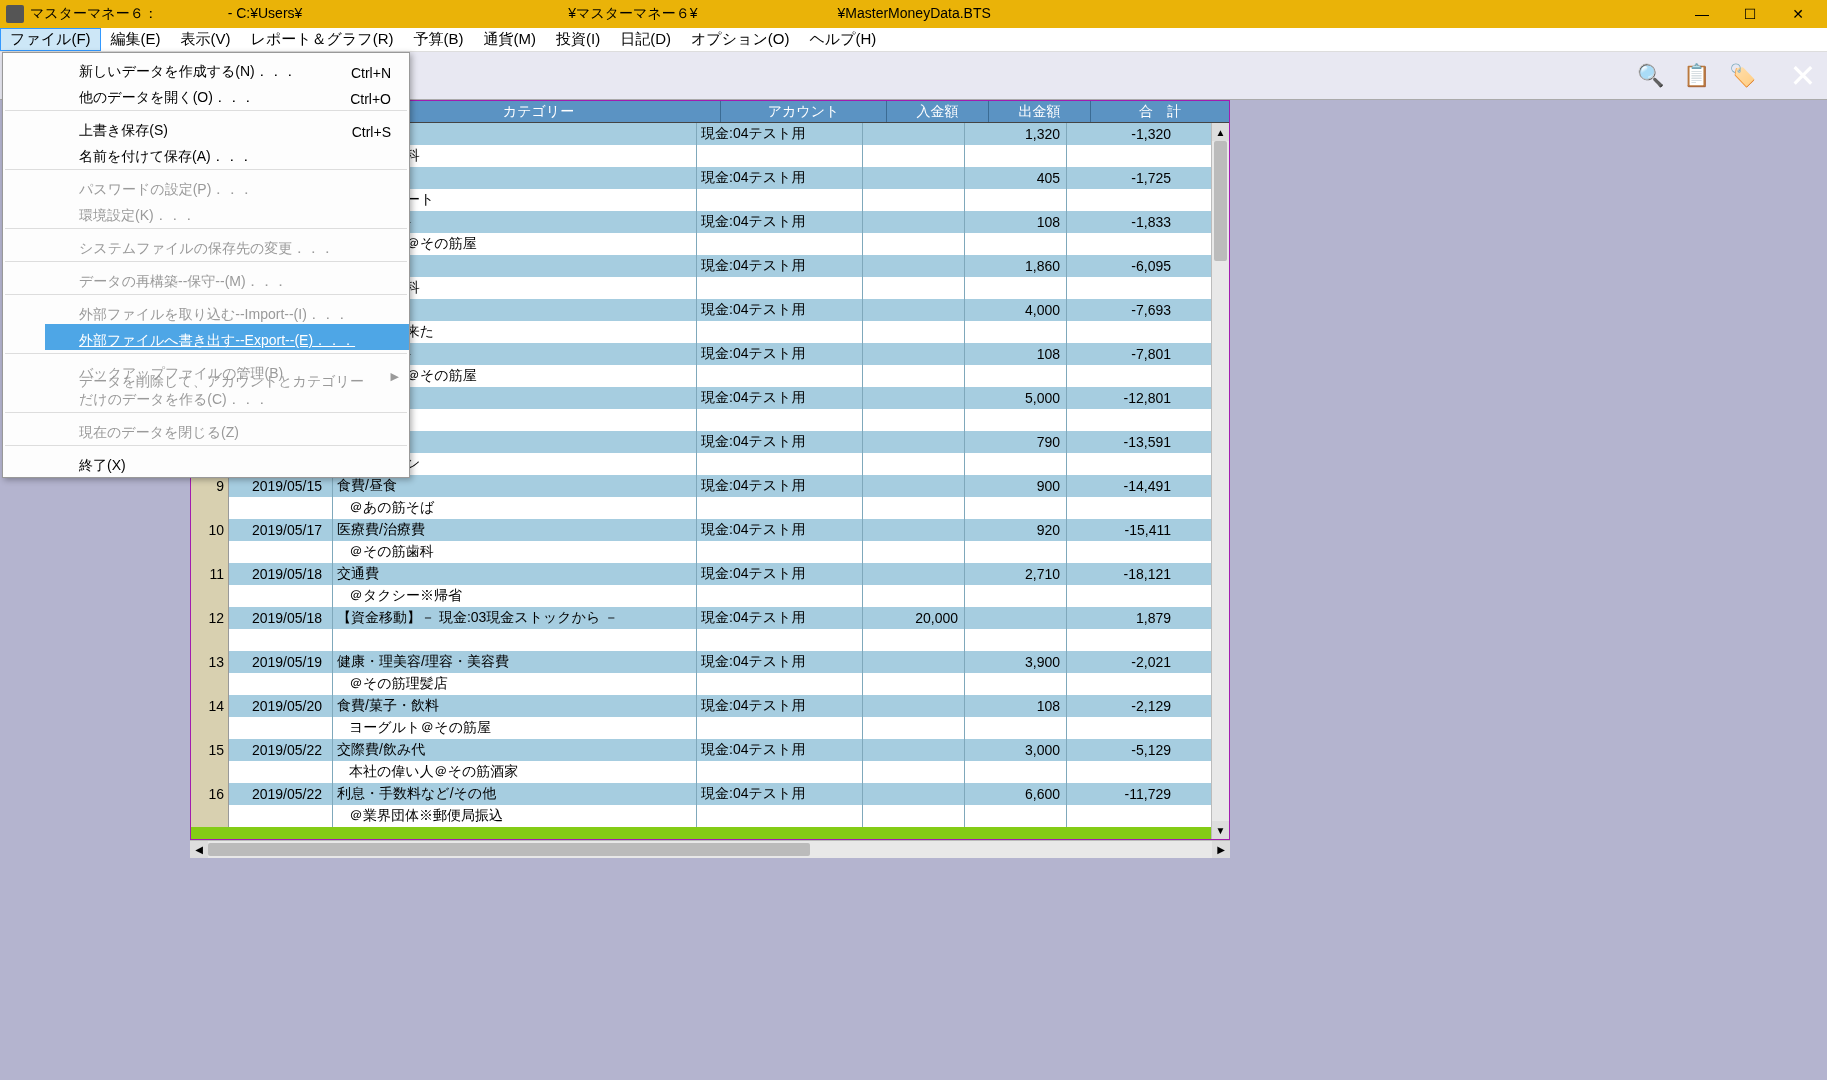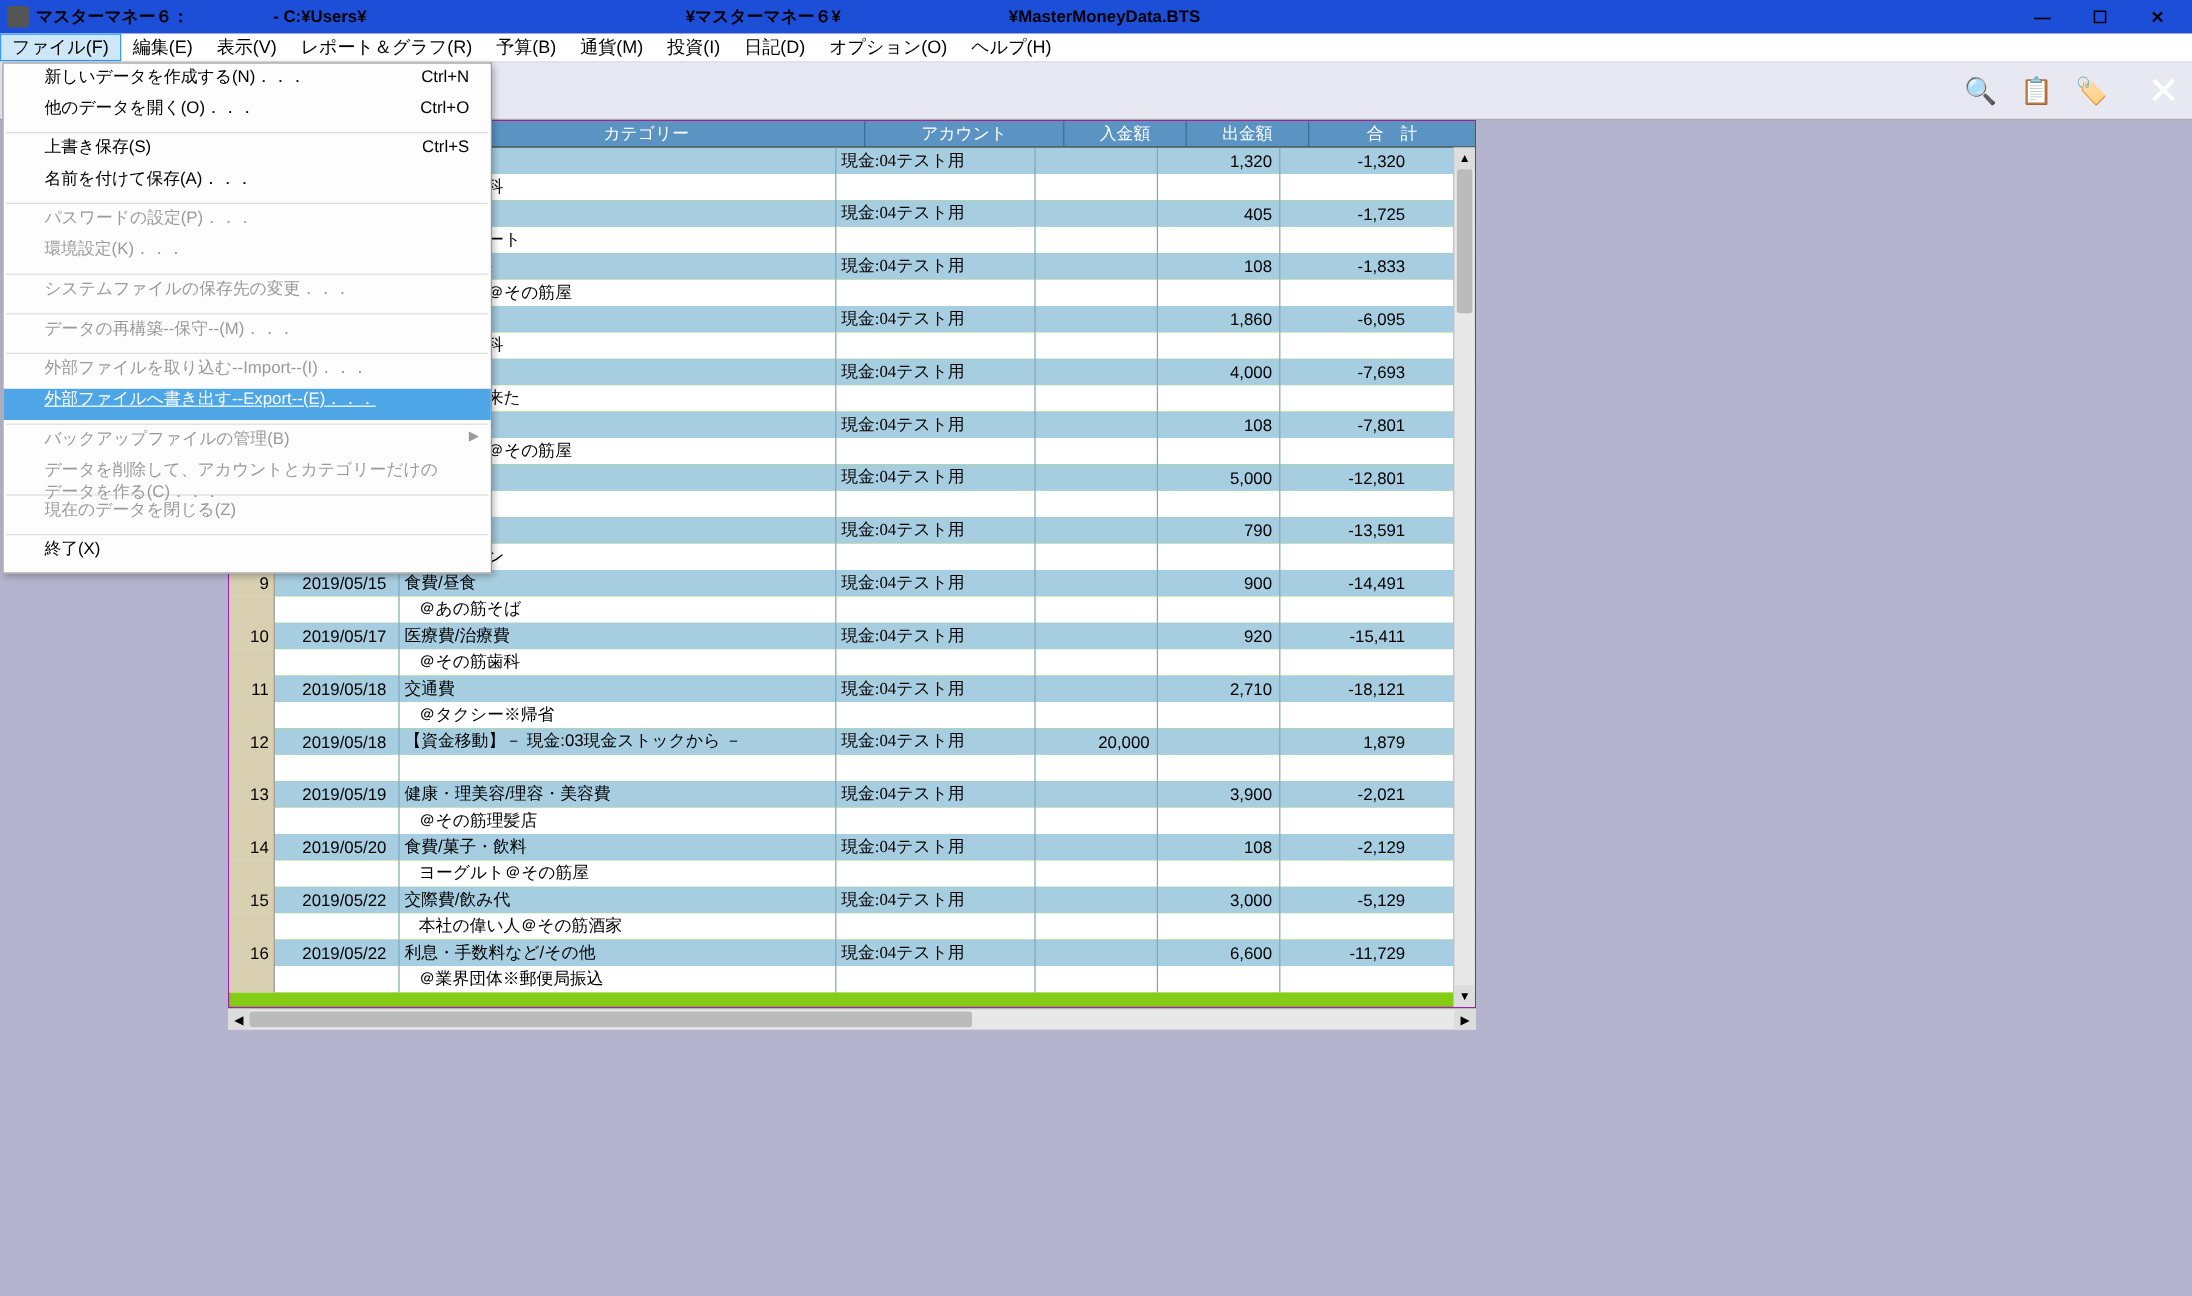--- a/index.html
+++ b/index.html
@@ -1,19 +1,19 @@
 <!DOCTYPE html>
 <html><head>
 <meta charset="utf-8">
 <style>
 * { margin: 0; padding: 0; box-sizing: border-box; font-family: "Meiryo", "MS PGothic", sans-serif; }
 html, body { width: 1827px; height: 1080px; overflow: hidden; }
 body { background: #b4b4cf; }
 
-.titlebar { height: 28px; background: #1d4ed8; display: flex; align-items: center; padding: 0 6px; font-size: 14px; color: #000; font-weight: bold; }
+.titlebar { height: 28px; background: #eab308; display: flex; align-items: center; padding: 0 6px; font-size: 14px; color: #000; }
 .titlebar .icon { width: 18px; height: 18px; margin-right: 6px; background: #555; border-radius: 2px; display:inline-block; }
 .titlebar .title { flex: 1; white-space: pre; }
 .winbtns { display: flex; gap: 2px; }
 .winbtn { width: 46px; height: 28px; display:flex; align-items:center; justify-content:center; font-size:14px; cursor:pointer; }
 
 .menubar { height: 24px; background:#fff; border-bottom:1px solid #ddd; display:flex; align-items:center; font-size:15px; }
 .menubar .mitem { padding: 2px 10px; cursor:pointer; }
 .menubar .mitem.open { background:#cde7f7; border:1px solid #3399ff; padding:1px 9px; }
 
 .toolbar-strip { height: 48px; background:#e8e8f2; border-bottom:1px solid #aaa; display:flex; justify-content:flex-end; align-items:center; padding-right:10px; gap:18px; }
@@ -33,39 +33,39 @@
 .colheaders .last { flex:1; border-right:none; }
 
 .rows { height:calc(100% - 22px); overflow:hidden; }
 .rowpair .top, .rowpair .bot { display:flex; height:22px; font-size:14px; color:#000; }
 .rowpair .top { background:#a6cde0; }
 .rowpair .bot { background:#fff; }
 .cell { border-right:1px solid #7fa8bb; display:flex; align-items:center; padding:0 4px; overflow:hidden; white-space:nowrap; }
 .c-idx { width:38px; justify-content:flex-end; background:#d8d0b0; border-right:1px solid #999; }
 .c-date { width:104px; justify-content:flex-end; padding-right:10px; }
 .c-cat { width:364px; }
-.c-acc { width:166px;font-family:Liberation Serif, serif; }
+.c-acc { width:166px; }
 .c-in  { width:102px; justify-content:flex-end; padding-right:6px; }
 .c-out { width:102px; justify-content:flex-end; padding-right:6px; }
 .c-tot { width:110px; justify-content:flex-end; padding-right:6px; border-right:none; }
 .rowpair .bot .c-idx { background:#d8d0b0; }
 .rowpair .bot .c-date { }
 .rowpair .bot .c-cat { padding-left:16px; }
 .scrollbar-v { position:absolute; right:0; top:22px; bottom:0; width:18px; background:#e8e8e8; border-left:1px solid #bbb; }
 .scrollbar-v .upbtn, .scrollbar-v .downbtn { height:18px; background:#ddd; display:flex; align-items:center; justify-content:center; font-size:10px; cursor:pointer; }
 .scrollbar-v .track { position:absolute; top:18px; bottom:18px; left:0; right:0; }
 .scrollbar-v .thumb { position:absolute; top:0; height:120px; left:2px; right:2px; background:#bbb; border-radius:2px; }
 .scrollbar-v .downbtn { position:absolute; bottom:0; left:0; right:0; }
 .scrollbar-h { position:absolute; left:190px; width:1040px; top:840px; height:18px; background:#e8e8e8; border-top:1px solid #bbb; display:flex; }
 .scrollbar-h .lbtn, .scrollbar-h .rbtn { width:18px; background:#ddd; display:flex; align-items:center; justify-content:center; font-size:10px; cursor:pointer; }
 .scrollbar-h .htrack { flex:1; position:relative; }
 .scrollbar-h .hthumb { position:absolute; left:0; width:60%; top:2px; bottom:2px; background:#bbb; border-radius:2px; }
 
 .dropdown { position:absolute; top:52px; left:2px; width:408px; background:#fdfdfd; border:1px solid #999; box-shadow:2px 2px 6px rgba(0,0,0,0.3); font-size:14px; z-index:100; padding:2px 0; }
-.dd-item { display:flex; align-items:flex-start; height:26px; padding:0 34px 0 34px; position:relative; cursor:pointer; }
+.dd-item { display:flex; align-items:flex-end; height:26px; padding:0 34px 0 34px; position:relative; cursor:pointer;margin-left:42px; }
 .dd-item.selected { background:#4ea6e6; color:#fff;text-decoration:underline; }
 .dd-item.disabled { color:#9a9a9a; cursor:default; }
 .dd-item .shortcut { position:absolute; right:18px; }
 .dd-item .subarrow { position:absolute; right:10px; font-size:11px; }
 .dd-sep { height:1px; background:#ddd; margin:3px 2px; }
 </style>
 </head>
 <body>
 
 <div class="titlebar">

